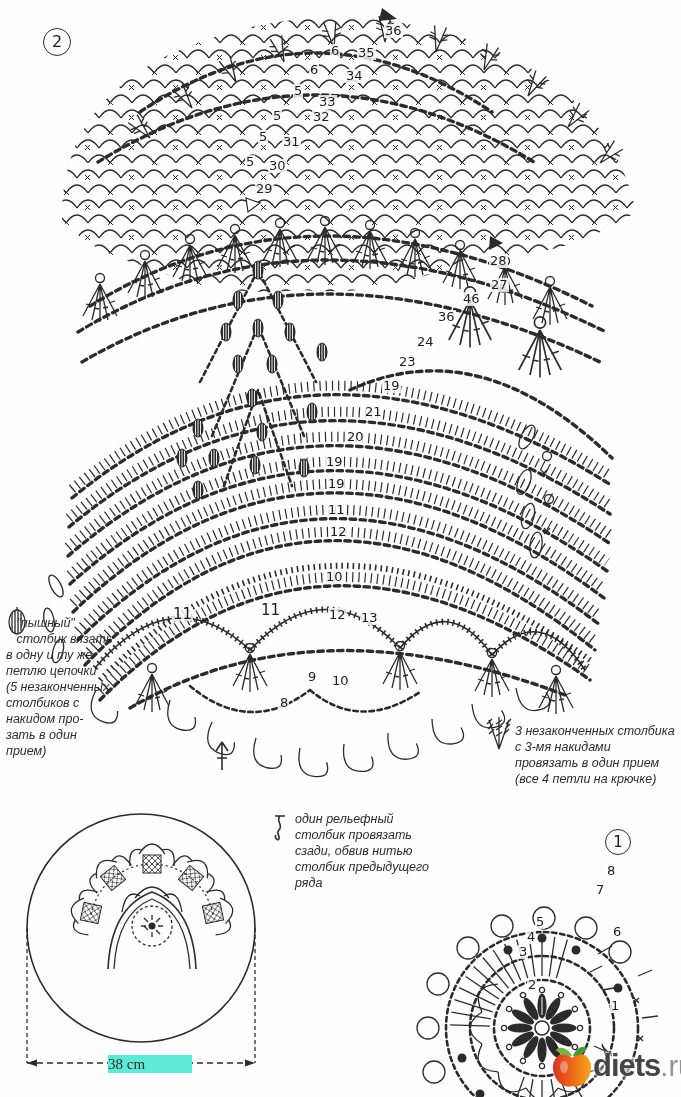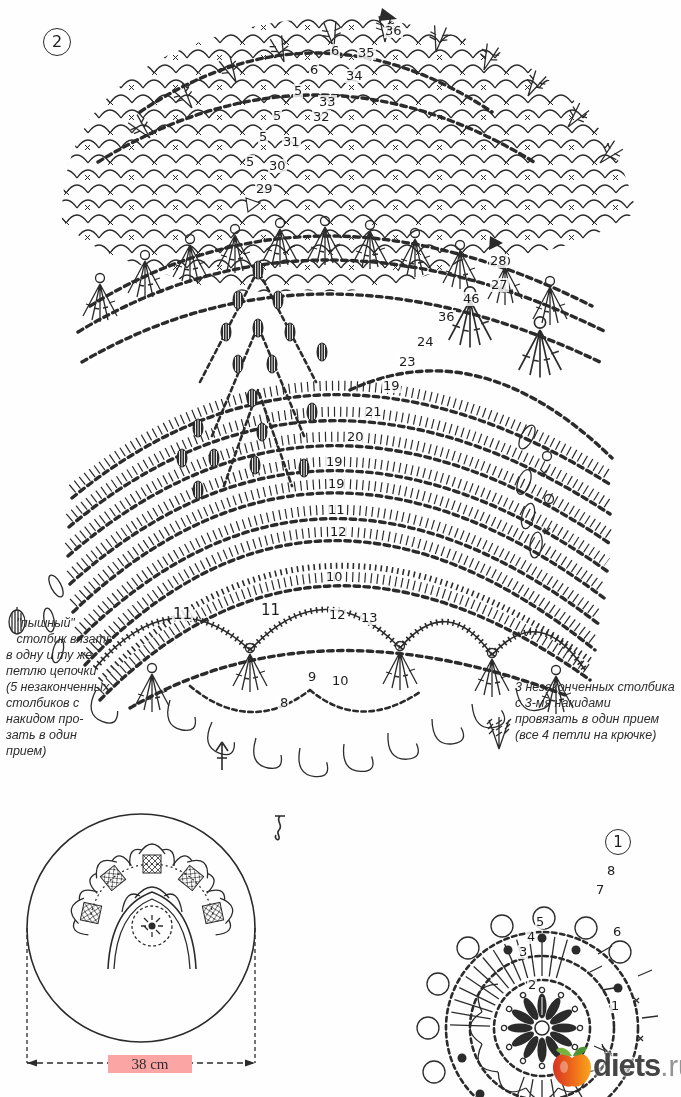--- a/index.html
+++ b/index.html
@@ -12,22 +12,22 @@
   .chain2{fill:none;stroke:#2b2b2b;stroke-width:2.6px;stroke-dasharray:4.5 3.6;stroke-linecap:round;}
   .ticks{fill:none;stroke:#2b2b2b;stroke-width:10px;stroke-dasharray:1.2 5;}
   .xrow{fill:none;stroke:#2b2b2b;stroke-width:6px;stroke-dasharray:1.6 4;}
   .f{fill:#2b2b2b;stroke:none;}
   .num{position:absolute;font:13px/14px "DejaVu Sans",sans-serif;color:#1c1c1c;
        background:rgba(255,255,255,.82);padding:0 1px;z-index:5;}
   .circled{position:absolute;width:26px;height:26px;border:1.8px solid #2b2b2b;border-radius:50%;
        text-align:center;font:16px/26px "DejaVu Sans",sans-serif;color:#1c1c1c;background:#fff;z-index:6;}
   .note{position:absolute;white-space:pre;font:italic 12.5px/16px "Liberation Sans",sans-serif;
        color:#2d2d2d;z-index:6;}
-  .dimlabel{position:absolute;left:108px;top:1055px;width:84px;text-align:center;
-       font:15px/18px "Liberation Serif",serif;color:#2d2d2d;background:#fca5a5;z-index:6;}
+  .dimlabel{position:absolute;left:108px;top:1055px;width:84px;
+       font:15px/18px "Liberation Serif",serif;color:#2d2d2d;background:#5eead4;z-index:6;}
   #logo{position:absolute;left:551px;top:1043px;display:flex;align-items:center;z-index:9;}
   #logo .brand{font:bold 31px/40px "Liberation Sans",sans-serif;color:#454545;letter-spacing:-1px;
        text-shadow:0 0 3px #fff,0 0 5px #fff;}
   #logo .tld{font:29px/40px "Liberation Sans",sans-serif;color:#949494;
        text-shadow:0 0 3px #fff,0 0 5px #fff;}
 </style>
 </head>
 <body>
 
 <div id="page">
@@ -239,28 +239,33 @@
   <svg style="left:214px;top:740px" width="16" height="30" viewBox="0 0 16 30">
     <path class="s2" d="M8,30 V4 M8,2 l-6,9 M8,2 l6,9 M3,18 h10"></path>
   </svg>
 
   <svg style="left:486px;top:712px" width="26" height="38" viewBox="0 0 26 38">
     <path class="s" d="M13,37 L3,8 M13,37 L13,5 M13,37 L23,8
                       M1,12 l5,-5 M2,17 l5,-5 M3,22 l5,-5
                       M10,12 l6,-4 M10,18 l6,-4 M10,24 l6,-4
                       M20,12 l5,-5 M19,17 l5,-5 M18,22 l5,-5"></path>
   </svg>
-  <div class="note" style="left:515px;top:679px">3 незаконченных столбика
+  <div class="note" style="left:515px;top:723px">3 незаконченных столбика
 с 3-мя накидами
 провязать в один прием
 (все 4 петли на крючке)</div>
 
   <svg style="left:272px;top:813px" width="16" height="28" viewBox="0 0 16 28">
     <path class="s2" d="M3,3 H13 M8,3 C3,8 12,12 7,17 C3,21 10,23 6,27 M6,27 q-4,-2 -2,-5"></path>
   </svg>
+  <div class="note" style="left:295px;top:811px">один рельефный
+столбик провязать
+сзади, обвив нитью
+столбик предыдущего
+ряда</div>
 
   <svg style="left:5px;top:795px" width="285" height="302" viewBox="0 0 285 302">
     <defs>
       <pattern id="hatch" width="6" height="6" patternUnits="userSpaceOnUse">
         <path d="M0,0 L6,6 M6,0 L0,6" stroke="#2b2b2b" stroke-width="0.8" fill="none"></path>
       </pattern>
     </defs>
     <circle class="s2" cx="136" cy="133" r="114"></circle>
 
     <g transform="translate(147,131)">

